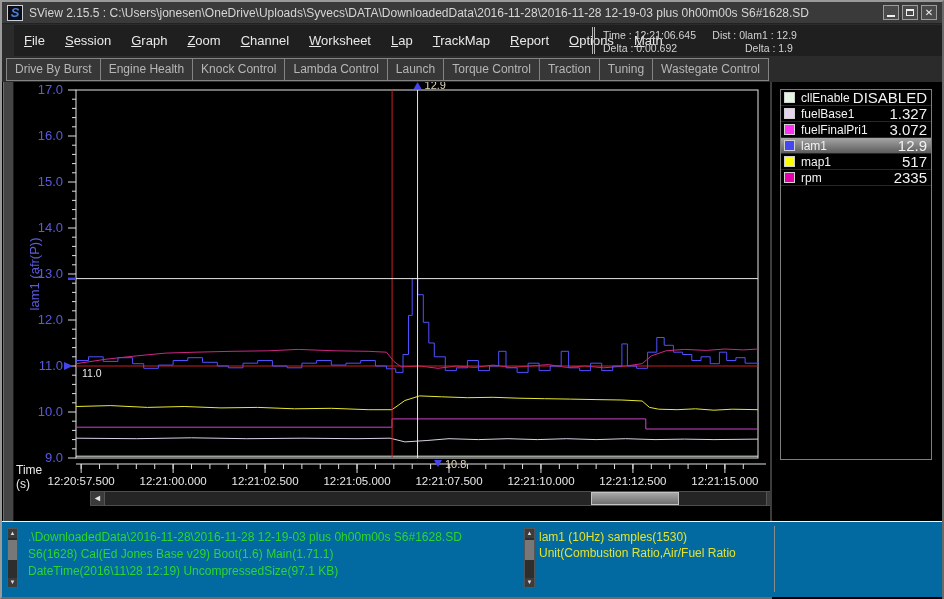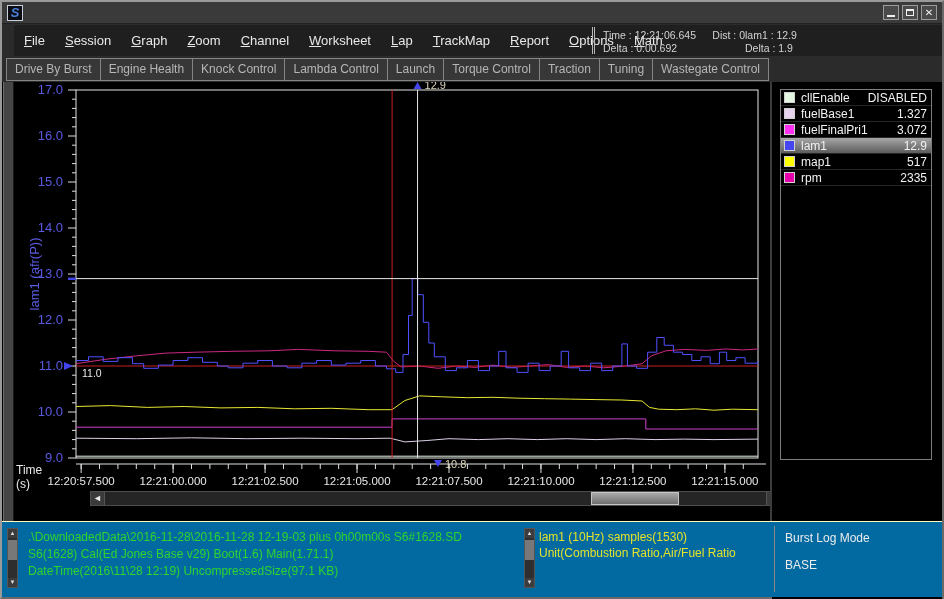--- a/index.html
+++ b/index.html
@@ -33,21 +33,21 @@
   .chart-wrap { position:absolute; left:13px; top:0; width:754px; height:439px; }
   .vsplit { position:absolute; left:768px; top:0; width:2px; height:439px; background:#3c3c3c; }
 
   
   .legend-panel { position:absolute; left:770px; top:0; width:170px; height:523px; background:#000; }
   .legend-box { position:absolute; left:8px; top:7px; width:152px; height:371px; border:1px solid #7e7e7e; background:#000; }
   .leg-row { display:flex; align-items:center; height:16px; border-bottom:1px solid #262626; padding:0 4px 0 3px; }
   .leg-row.selected { background:linear-gradient(#a6a6a6,#5c5c5c); }
   .swatch { width:11px; height:11px; border:1px solid #d0d0d0; margin-right:6px; flex:none; }
   .leg-label { flex:1; color:#f2f2f2; font-size:12px; }
-  .leg-value { color:#f2f2f2; font-size:12px; }
+  .leg-value { color:#f2f2f2; font-size:15px; }
 
   
   .hscroll { position:absolute; left:75px; top:409px; width:691px; height:15px; background:#252525; border:1px solid #4e4e4e; }
   .hs-arrow { position:absolute; top:0; width:14px; height:13px; background:#3a3a3a; color:#e8e8e8; font-size:9px; line-height:13px; text-align:center; }
   .hs-left { left:0; border-right:1px solid #555; }
   .hs-right { right:0; border-left:1px solid #555; }
   .hs-thumb { position:absolute; left:500px; top:0; width:88px; height:13px; background:linear-gradient(#a8a8a8,#6f6f6f); border:1px solid #c4c4c4; }
 
   
   .footer { position:absolute; left:0; top:519px; width:940px; height:76px; background:#0369a1; border-top:1px solid #fef9c3; }
@@ -61,20 +61,21 @@
   .fright { position:absolute; left:783px; top:9px; color:#ececec; font-size:12px; white-space:nowrap; }
   .fright .l2 { margin-top:13px; }
 </style>
 </head>
 <body>
 
 <div class="window">
 
   <div class="titlebar">
     <div class="app-icon">S</div>
+    <div class="title-text">SView 2.15.5  :  C:\Users\jonesen\OneDrive\Uploads\Syvecs\DATA\DownloadedData\2016-11-28\2016-11-28 12-19-03 plus 0h00m00s S6#1628.SD</div>
     <div class="winbtns">
       <div class="winbtn">
           <span class="minbar"></span>
         </div>
       <div class="winbtn">
           <span class="maxbox"></span>
         </div>
       <div class="winbtn"><span>✕</span></div>
     </div>
   </div>
@@ -289,19 +290,15 @@
     <div class="mini-scroll" style="left:522px;">
       <div class="ms-arrow ms-up">▲</div>
       <div class="ms-thumb"></div>
       <div class="ms-arrow ms-down">▼</div>
     </div>
     <div class="fyellow">
       <div>lam1 (10Hz) samples(1530)</div>
       <div>Unit(Combustion Ratio,Air/Fuel Ratio</div>
     </div>
     <div class="fdivider"></div>
-    <div class="fright">
-      <div>Burst Log Mode</div>
-      <div class="l2">BASE</div>
-    </div>
   </div>
 
 </div>
 
 </body></html>

